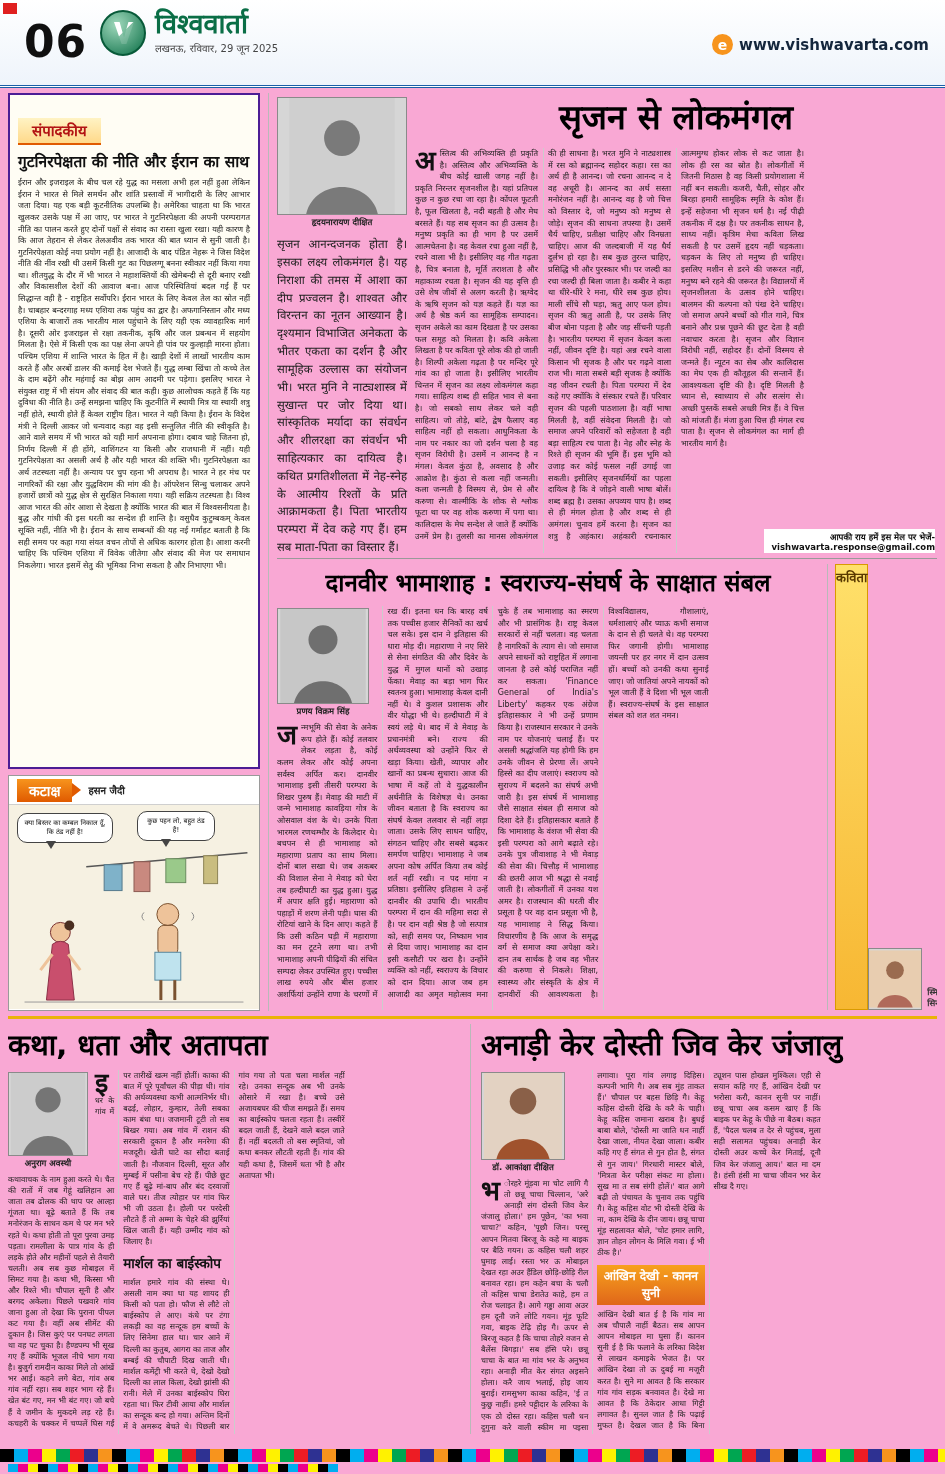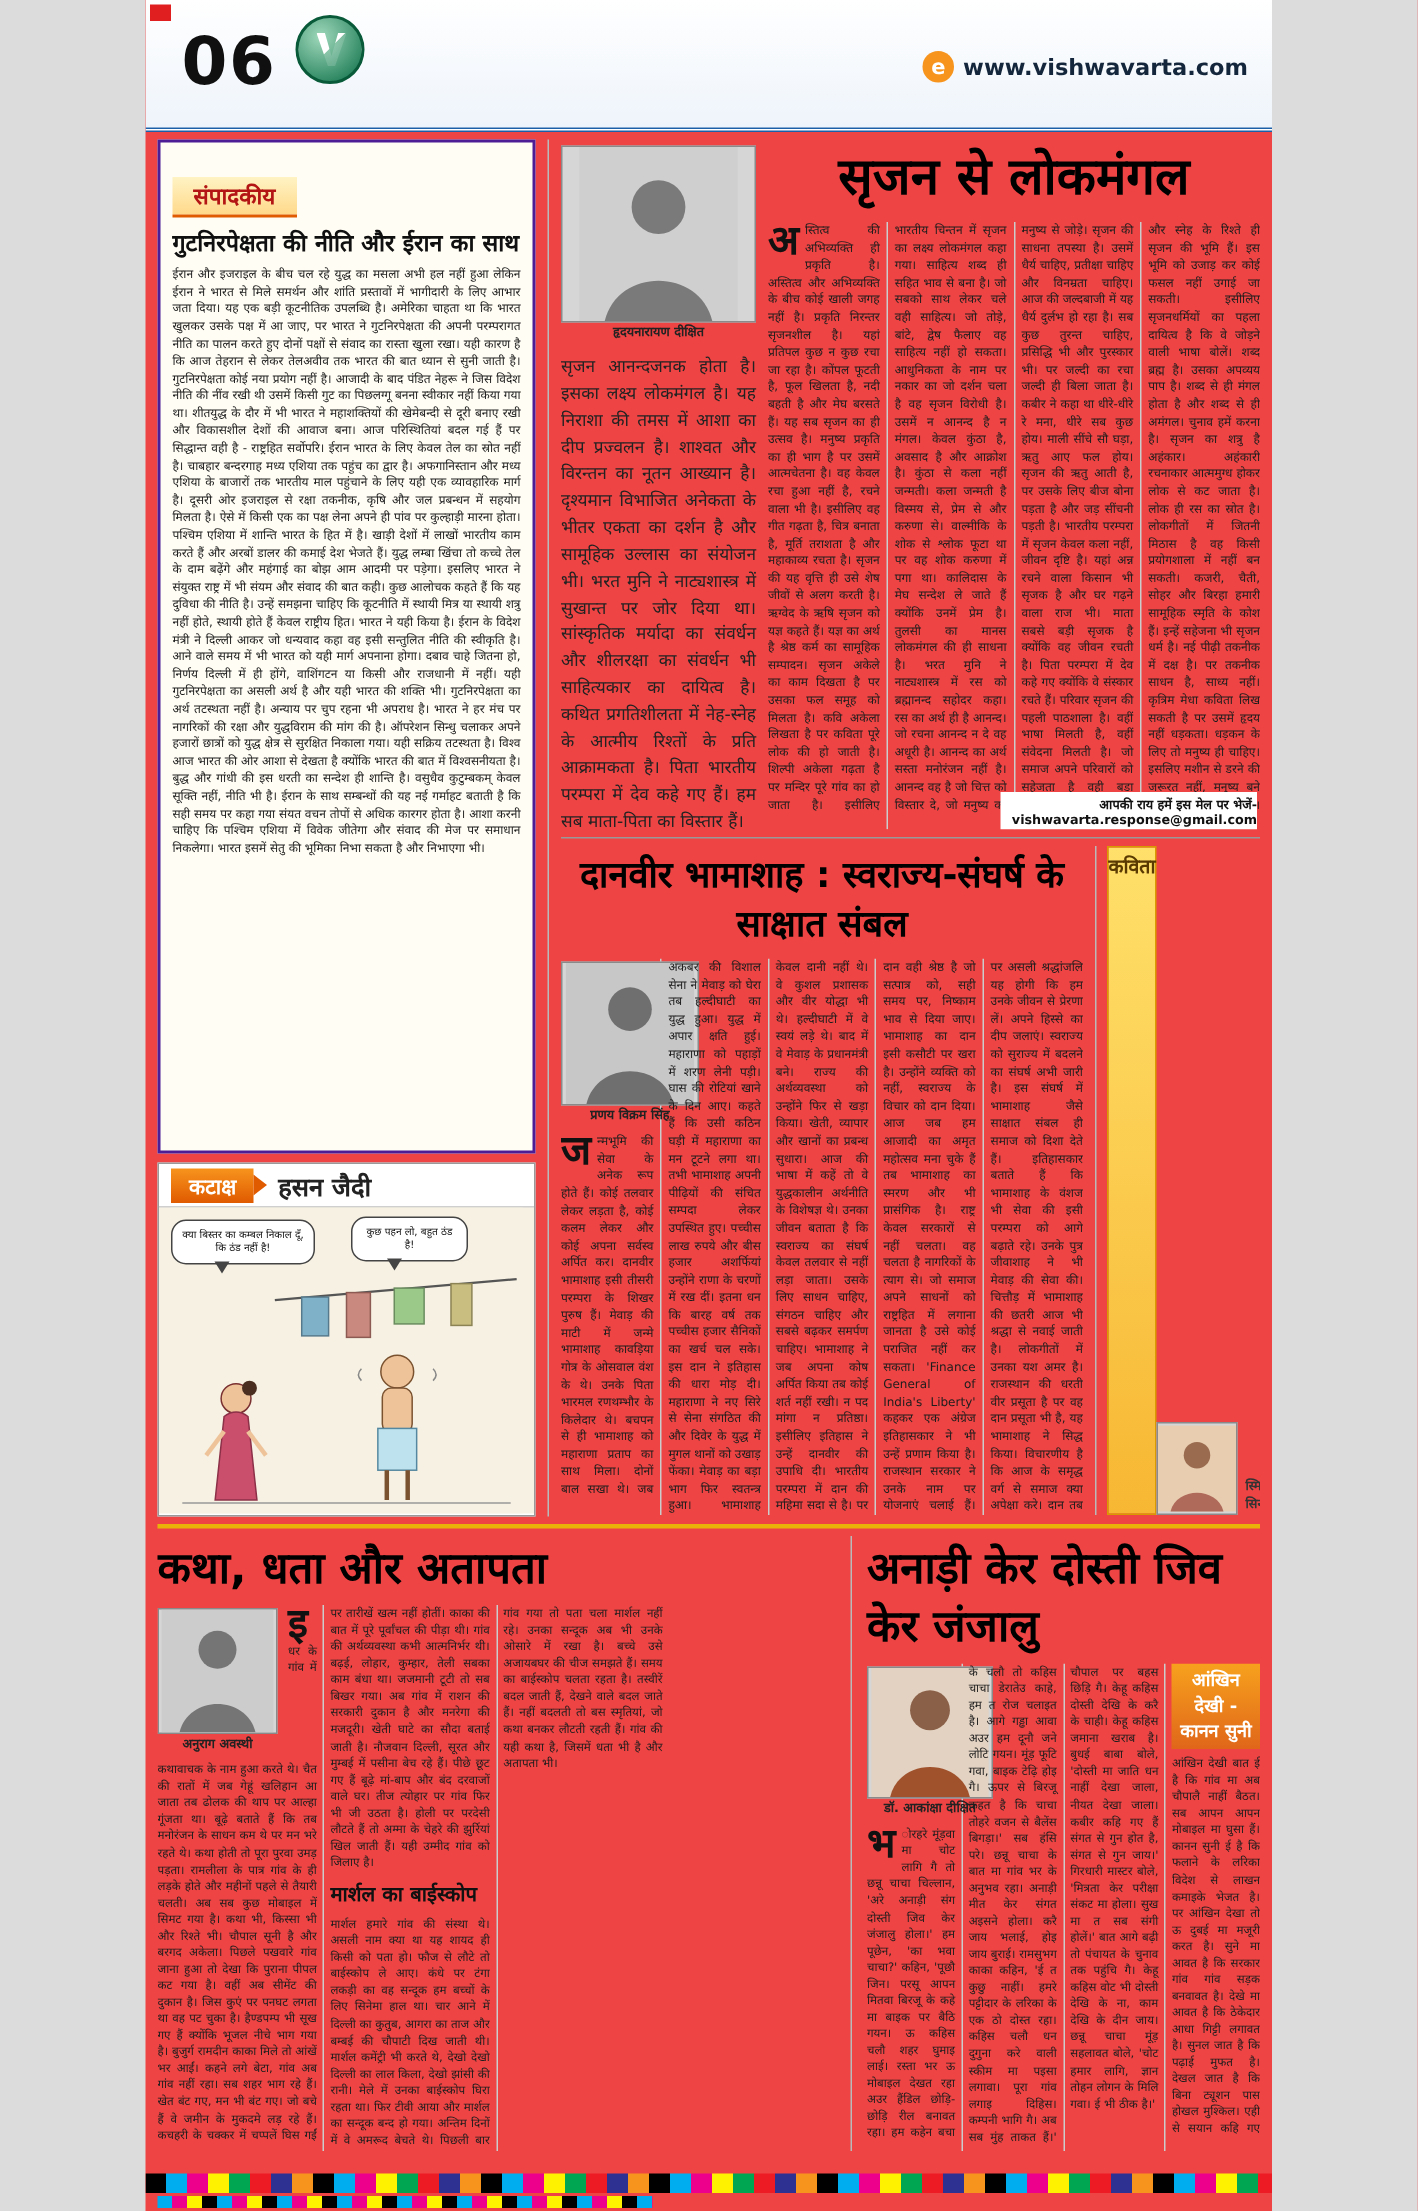--- a/index.html
+++ b/index.html
@@ -1,18 +1,18 @@
 <!DOCTYPE html>
 <html lang="hi"><head>
 <meta charset="utf-8">
 <style>
   * { margin:0; padding:0; box-sizing:border-box; }
   html,body { background:#dcdcdc; }
   body { font-family:"DejaVu Sans", sans-serif; }
-  .page { width:751px; height:1474px; margin:0 auto; background:#ef4444; position:relative; overflow:hidden; }
+  .page { width:945px; height:1474px; margin:0 auto; background:#f9a8d4; position:relative; overflow:hidden; }
 
   
   .hdr { height:88px; position:relative; background:linear-gradient(#ffffff,#eef4fb); border-bottom:3px double #1a5fa8; }
   .corner-mark { position:absolute; top:3px; left:3px; width:14px; height:11px; background:#e02020; }
   .pageno { position:absolute; left:24px; top:16px; font-size:44px; font-weight:bold; color:#101010; letter-spacing:1px; }
   .brand { position:absolute; left:100px; top:10px; display:flex; gap:9px; align-items:flex-start; }
   .logo-circle { width:46px; height:46px; border-radius:50%; background:radial-gradient(circle at 35% 30%, #9fd8bb, #0a6e46); border:2px solid #085a39; position:relative; }
   .logo-circle:after { content:""; position:absolute; left:12px; top:10px; width:20px; height:22px;
      background:linear-gradient(135deg,#ffffff 45%, rgba(255,255,255,.15) 46%); clip-path:polygon(0 0,28% 0,50% 70%,72% 0,100% 0,62% 100%,38% 100%); }
   .masthead { font-size:27px; font-weight:bold; color:#0a6e46; line-height:1.05; }
@@ -30,21 +30,21 @@
   .editorial-box { border:2px solid #4c1d95; background:#fffdf4; padding:23px 8px; height:676px; overflow:hidden; }
   .editorial-label { display:inline-block; font-size:15px; font-weight:bold; color:#b31414; background:linear-gradient(#fff3c4,#ffd98a); padding:2px 14px 3px; border-bottom:2px solid #e05a00; }
   .editorial-headline { font-size:15.5px; font-weight:bold; color:#101010; margin:7px 0 5px; line-height:1.3; }
   .small-body { font-size:8px; line-height:1.45; text-align:justify; color:#1d1d1d; }
 
   
   .cartoon-box { border:1px solid #9a9a9a; height:236px; overflow:hidden; background:#fff; }
   .cartoon-head { display:flex; align-items:center; padding:3px 8px; height:28px; }
   .kataksh-chip { background:linear-gradient(#f7941d,#e05a00); color:#fff; font-weight:bold; font-size:14px; padding:2px 12px; position:relative; }
   .kataksh-chip:after { content:""; position:absolute; right:-9px; top:50%; transform:translateY(-50%); border-left:9px solid #e05a00; border-top:7px solid transparent; border-bottom:7px solid transparent; }
-  .artist { font-size:17px; font-weight:bold; color:#222; margin-left:16px; }
+  .artist { font-size:10px; font-weight:bold; color:#222; margin-left:16px; }
   .cartoon-canvas { position:relative; height:205px; background:#f6f1e2; border-top:1px solid #cfcfcf; }
   .bubble { position:absolute; background:#fff; border:1px solid #444; border-radius:10px; font-size:6.8px; line-height:1.35; padding:5px 6px; text-align:center; color:#111; }
   .bubble:after { content:""; position:absolute; bottom:-7px; left:30%; border-top:8px solid #444; border-left:5px solid transparent; border-right:5px solid transparent; }
 
   
   .photo { background:#d6d6d6; border:1px solid #8a8a8a; overflow:hidden; }
   .photo svg { display:block; width:100%; height:100%; }
   .photo-caption { font-size:8.5px; font-weight:bold; text-align:center; color:#222; padding:2px 1px; line-height:1.2; }
   .photo-float { float:left; width:92px; margin:2px 7px 4px 0; }
   .photo-float .photo { height:96px; }
@@ -93,20 +93,24 @@
 </head>
 <body>
 
 <div class="page">
 
   <header class="hdr">
     <div class="corner-mark"></div>
     <div class="pageno">06</div>
     <div class="brand">
       <div class="logo-circle"></div>
+      <div>
+        <div class="masthead">विश्ववार्ता</div>
+        <div class="dateline">लखनऊ, रविवार, 29 जून 2025</div>
+      </div>
     </div>
     <div class="website">
       <span class="e-badge">e</span>
       <span>www.vishwavarta.com</span>
     </div>
   </header>
 
   <div class="main">
 
     <div class="left-col">

